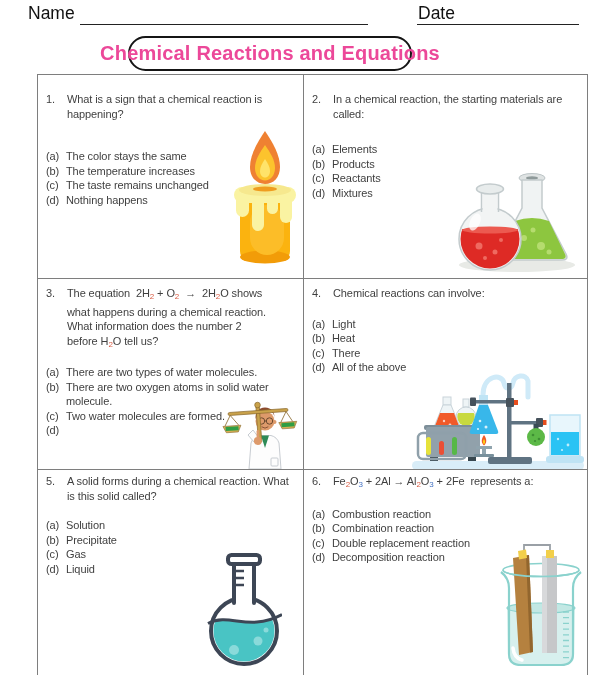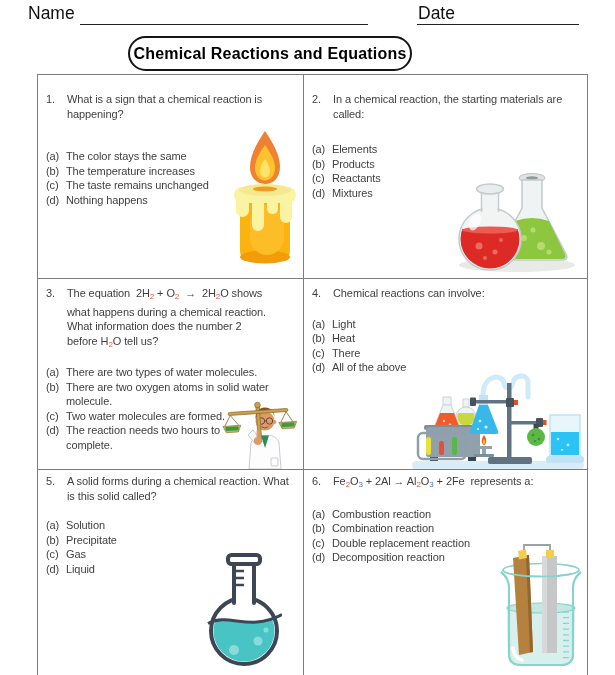--- a/index.html
+++ b/index.html
@@ -23,21 +23,21 @@
   .hdr-line{position:absolute;top:2px;height:23px;border-bottom:1.4px solid #222;}
   #name-label{left:28px;}
   #name-line{left:80px;width:288px;}
   #date-label{left:374px;margin-left:44px;}
   #date-line{left:417px;width:162px;}
   
   .title-pill{
     position:absolute;left:128px;top:36px;width:284px;height:35px;z-index:2;
     background:#fff;border:2.2px solid var(--title-border);border-radius:18px;
     display:flex;align-items:center;justify-content:center;
-    font-weight:bold;font-size:16px;color:#000000;letter-spacing:.2px;white-space:nowrap;
+    font-weight:bold;font-size:20px;color:#ec4899;letter-spacing:.2px;white-space:nowrap;
   }
   
   .grid{
     position:absolute;left:37px;top:74px;width:551px;height:601px;z-index:1;
     border:1.6px solid var(--table-border);border-bottom:none;
     display:grid;grid-template-columns:266px 1fr;grid-template-rows:204px 191px 1fr;
   }
   .cell{position:relative;overflow:hidden;padding:17px 4px 0 8px;font-size:11px;line-height:14.5px;letter-spacing:-0.1px;}
   .cell.c1{border-right:1.6px solid var(--table-border);}
   .cell.rb{border-bottom:1.6px solid var(--table-border);}
@@ -209,21 +209,20 @@
       <div class="opt">
           <span class="olab">(b)</span>
           <span class="otext">There are two oxygen atoms in solid water molecule.</span>
         </div>
       <div class="opt">
           <span class="olab">(c)</span>
           <span class="otext">Two water molecules are formed.</span>
         </div>
       <div class="opt">
           <span class="olab">(d)</span>
-          <span class="otext w170">The reaction needs two hours to complete.</span>
         </div>
     </div>
   </div>
 
   <div class="cell rb row2 cell--q4">
     <svg class="illus" id="illus-lab" width="172" height="101" viewBox="0 0 172 101">
       <rect x="0" y="92" width="172" height="9" rx="4.5" fill="#d9edf8"></rect>
       <path d="M71,26 C71,6 90,4 92,14 C93,20 99,22 101,14 C102,6 114,4 116,12 L116,28" stroke="#cfeaf8" stroke-width="5" fill="none" stroke-linecap="round"></path>
       <rect x="51" y="30" width="6" height="8" fill="#eef4f6" stroke="#c9d4da" stroke-width="1"></rect>
       <circle cx="54" cy="48" r="10" fill="#eef4f6" stroke="#c9d4da" stroke-width="1"></circle>

